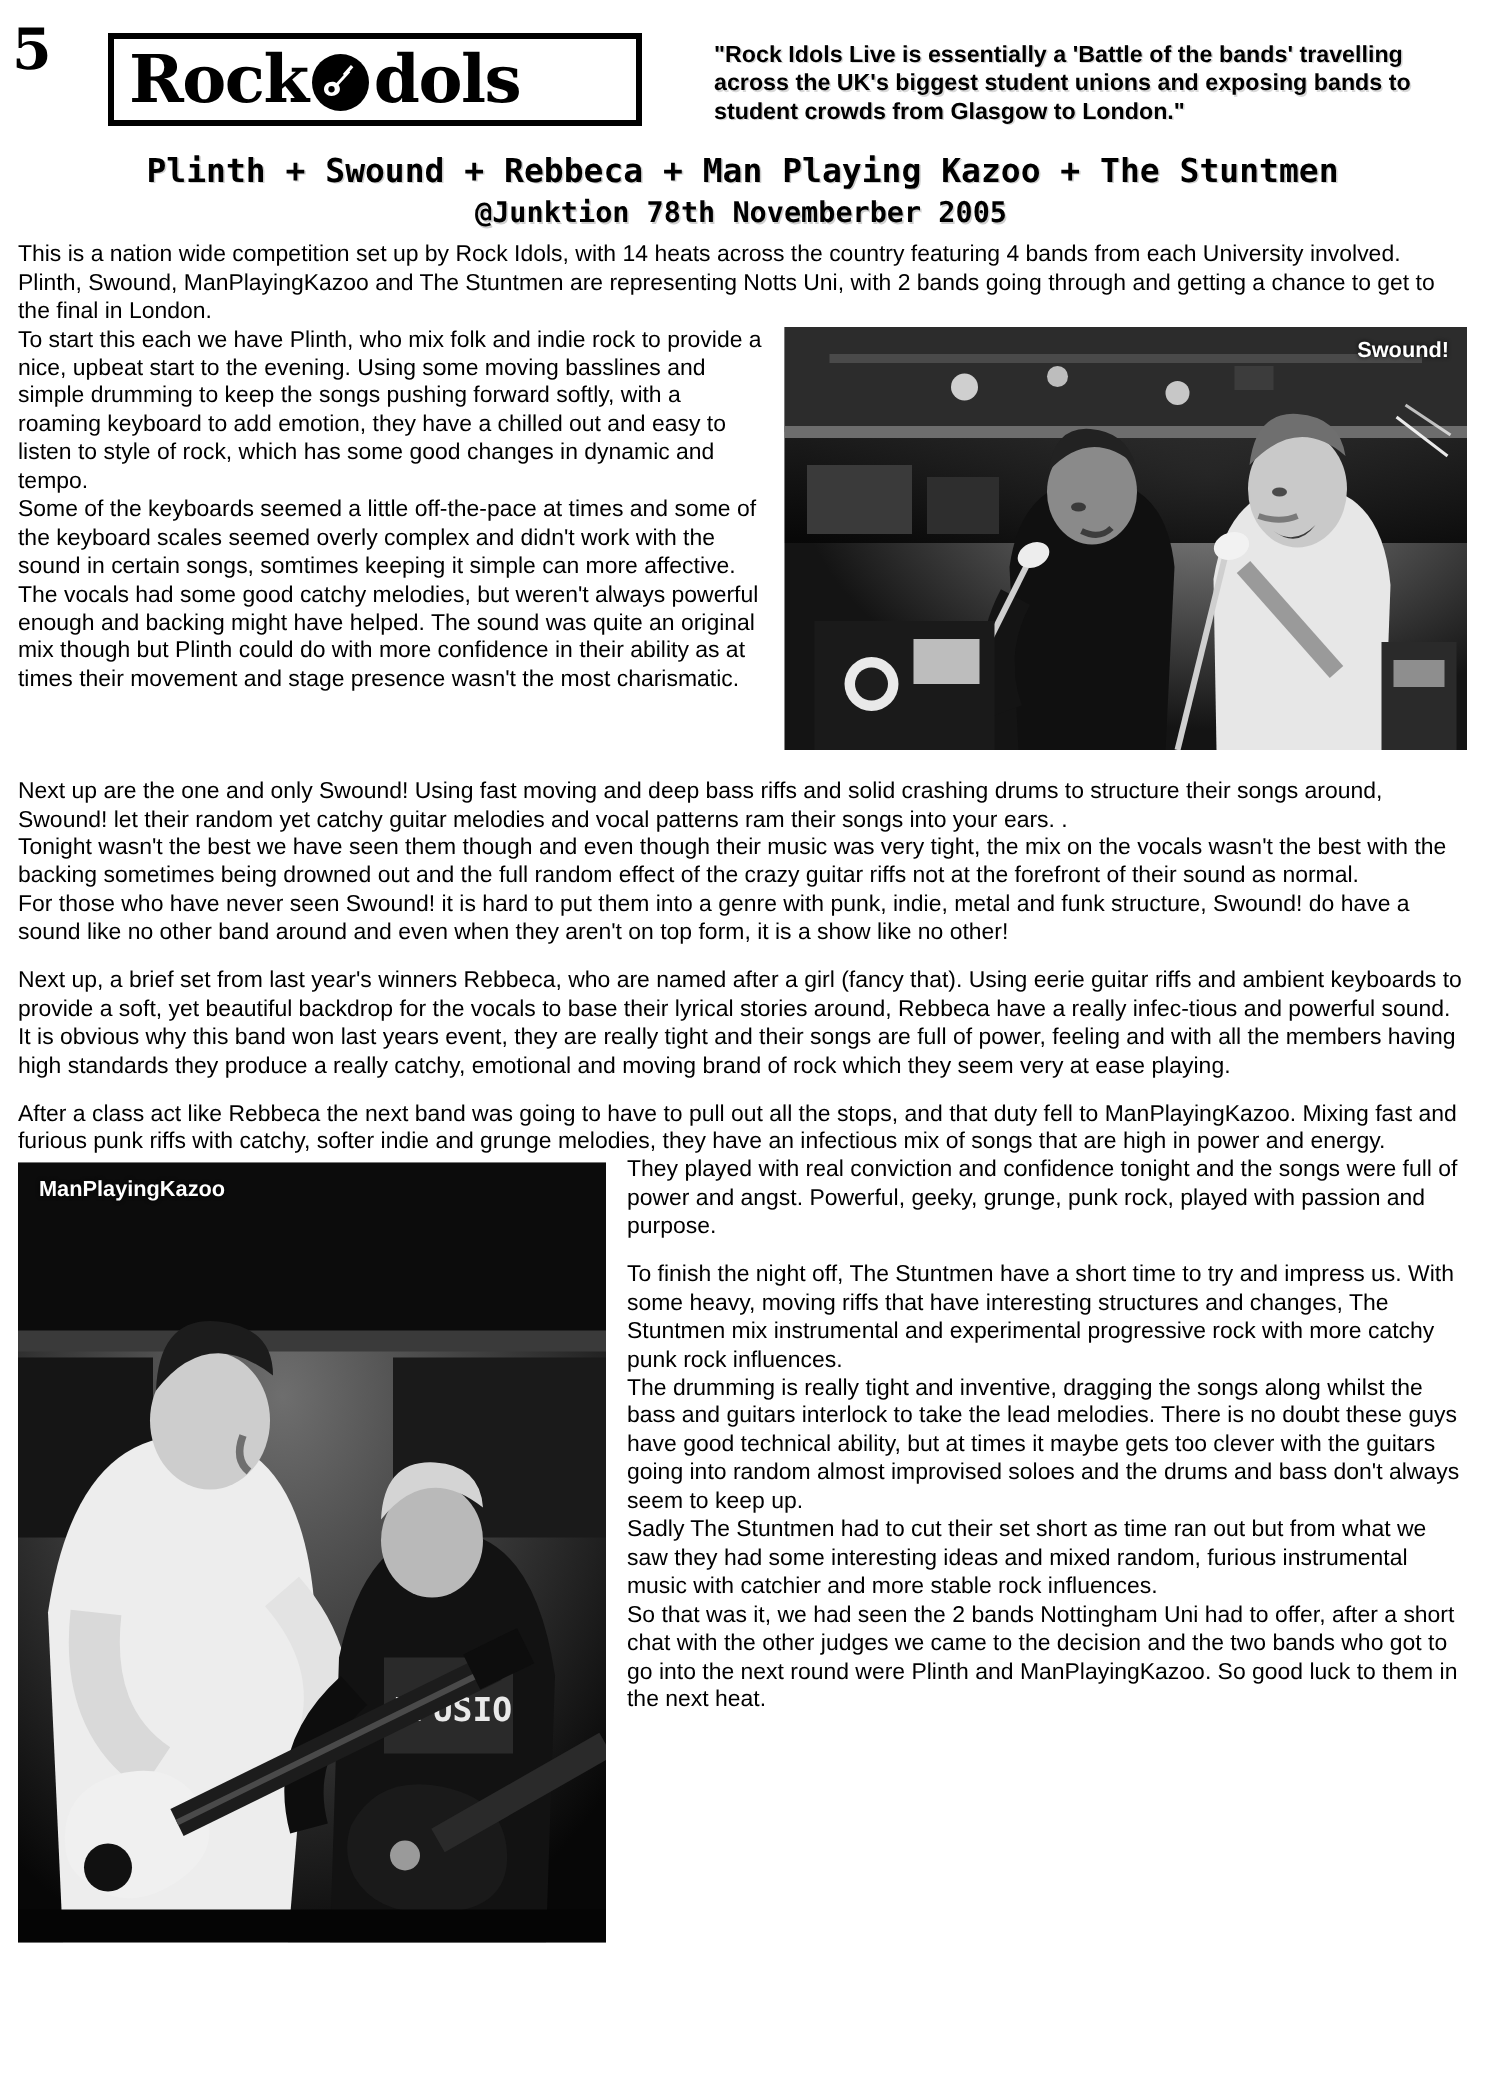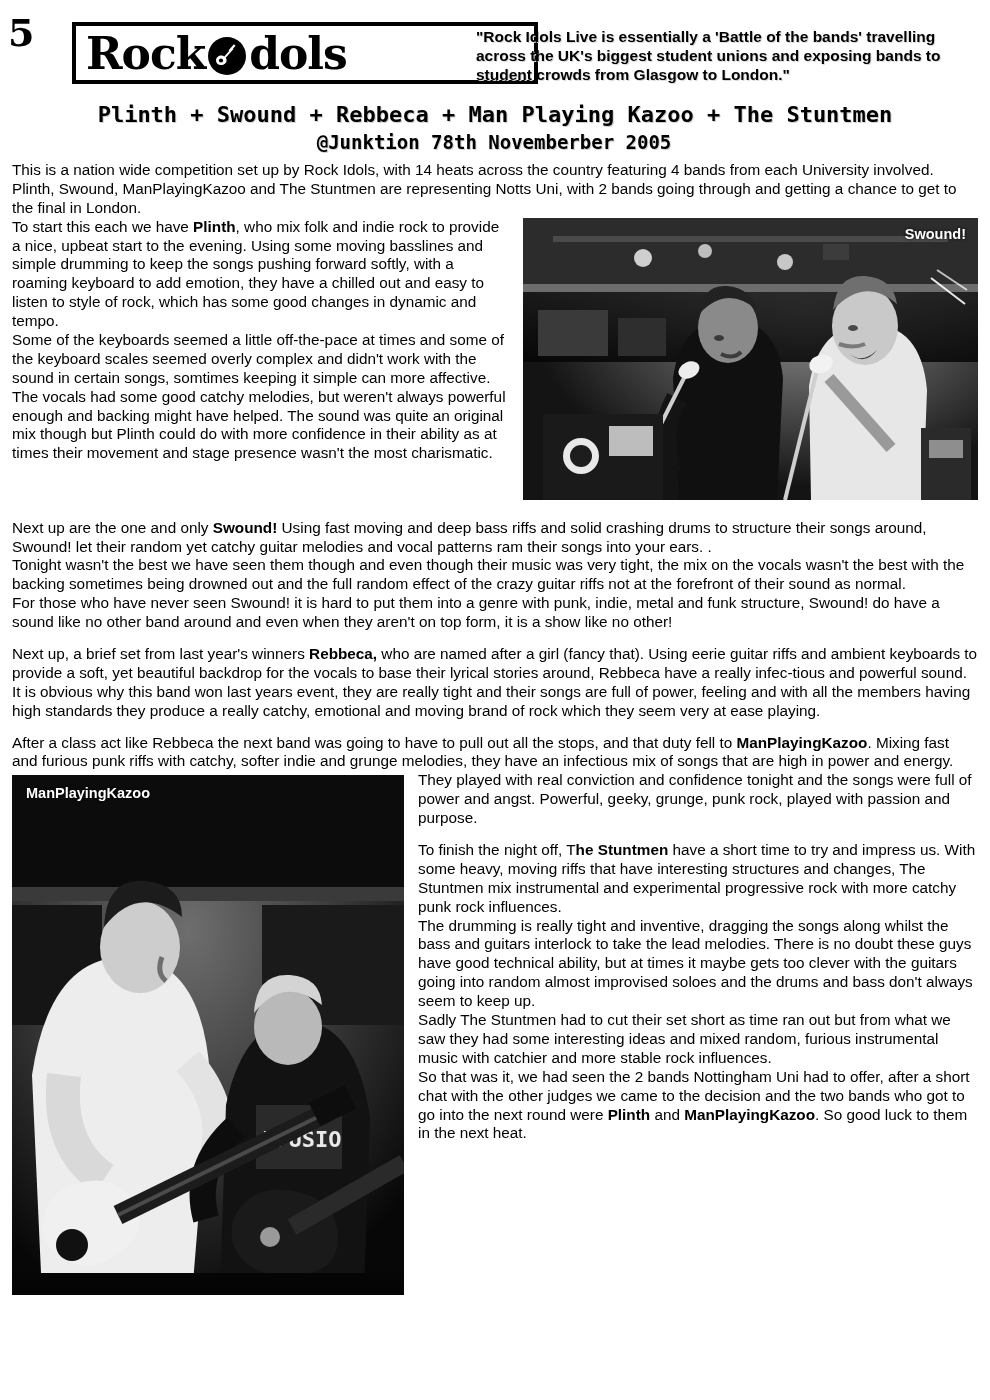--- a/index.html
+++ b/index.html
@@ -36,21 +36,21 @@
     top: 14px;
     font-family: "DejaVu Serif", serif;
     font-weight: bold;
     font-size: 38px;
     line-height: 1;
   }
   .logo-box {
     position: absolute;
     left: 72px;
     top: 22px;
-    width: 466px;
+    width: 356px;
     height: 62px;
     background: #ffffff;
     border: 4px solid #000000;
     box-sizing: border-box;
     overflow: hidden;
   }
   .logo-text {
     position: absolute;
     left: 0;
     top: 0;
@@ -113,21 +113,21 @@
     padding: 8px 12px 0 12px;
     font-size: 15.3px;
     line-height: 1.235;
   }
   p {
     margin: 0 0 0 0;
   }
   .para-gap {
     height: 13px;
   }
-  b, strong { font-weight: bold; }
+  b, strong { font-weight: normal; }
 
   
   .photo {
     position: relative;
     background: #2a2a2a;
     overflow: hidden;
   }
   .photo .caption {
     position: absolute;
     color: #ffffff;

